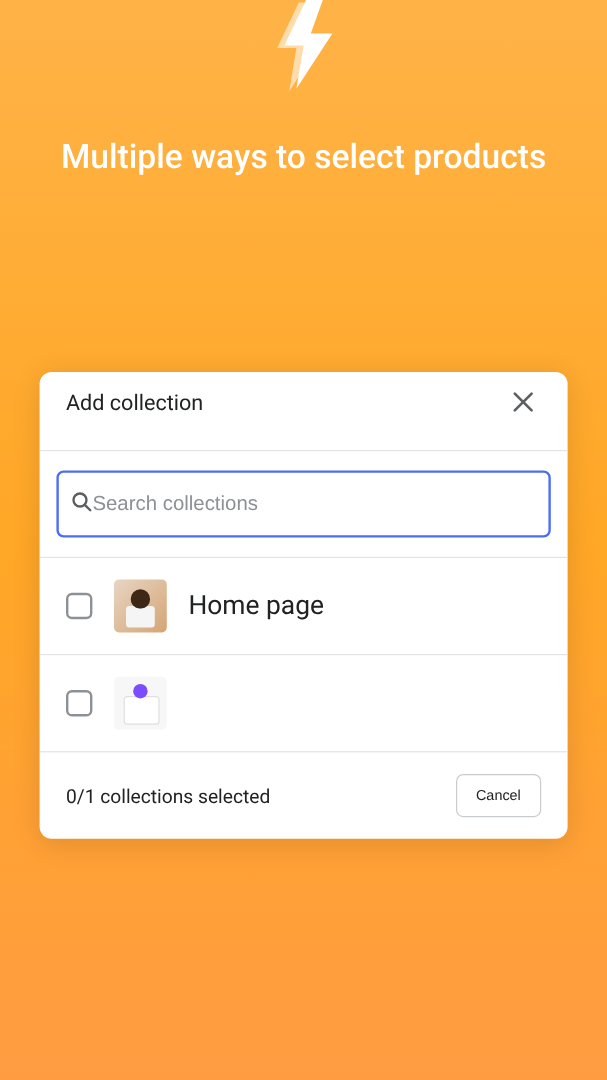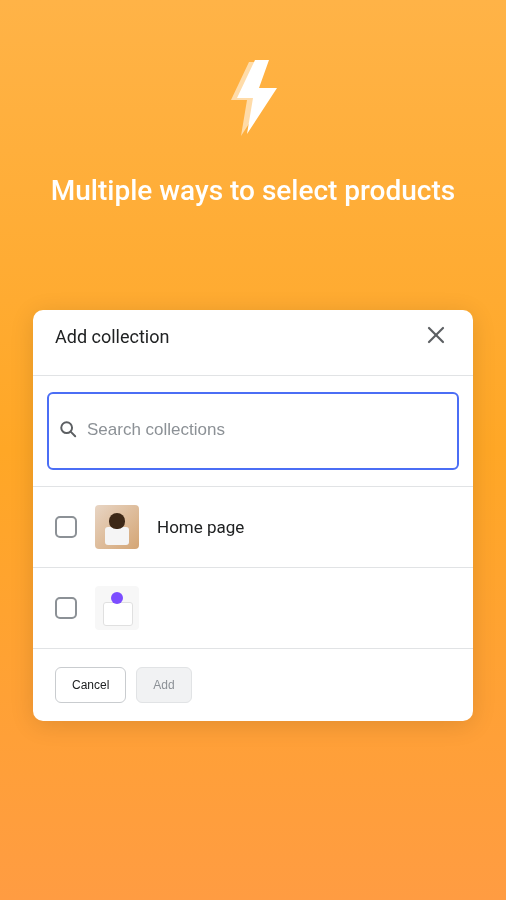--- a/index.html
+++ b/index.html
@@ -10,21 +10,20 @@
     body {
       width: 506px;
       height: 900px;
       background: linear-gradient(180deg, #ffb347 0%, #ffa726 50%, #ff9c42 100%);
       font-family: -apple-system, BlinkMacSystemFont, 'Segoe UI', Roboto, Helvetica, Arial, sans-serif;
       overflow: hidden;
       position: relative;
     }
     .hero {
       text-align: center;
-      padding-top: 60px;
     }
     .bolt-icon {
       display: inline-block;
       margin-bottom: 30px;
     }
     .hero-title {
       color: #ffffff;
       font-size: 28px;
       font-weight: 500;
       line-height: 1.35;
@@ -64,25 +63,24 @@
     .divider {
       height: 1px;
       background: #e1e3e5;
       width: 100%;
     }
     .search-wrap {
       padding: 16px 14px 16px 14px;
     }
     .search-box {
       display: flex;
-      align-items: flex-start;
+      align-items: center;
       border: 2px solid #4b6ef5;
       border-radius: 6px;
-      padding: 26px 10px;
-      gap: 10px;
+      padding: 15px 10px;
       background: #fff;
     }
     .search-input {
       border: none;
       outline: none;
       font-size: 17px;
       color: #202223;
       flex: 1;
       background: transparent;
     }
@@ -158,21 +156,21 @@
       position: absolute;
       bottom: 4px;
       left: 8px;
       width: 28px;
       height: 22px;
       background: #ffffff;
       border: 1px solid #e0e0e0;
       border-radius: 3px;
     }
     .row-label {
-      font-size: 17px;
+      font-size: 22px;
       color: #202223;
     }
     .modal-footer {
       display: flex;
       align-items: center;
       justify-content: space-between;
       padding: 18px 22px;
       border-top: 1px solid #e1e3e5;
     }
     .footer-status {
@@ -247,18 +245,18 @@
     <div class="thumb thumb-1"></div>
     <div class="row-label">Home page</div>
   </div>
 
   <div class="list-row">
     <div class="checkbox"></div>
     <div class="thumb thumb-2"></div>
   </div>
 
   <div class="modal-footer">
+    <div class="footer-status">0/1 collections selected</div>
     <div class="footer-actions">
       <button class="btn btn-cancel">Cancel</button>
-      <button class="btn btn-add" disabled="">Add</button>
     </div>
   </div>
 </div>
 
 </body></html>

